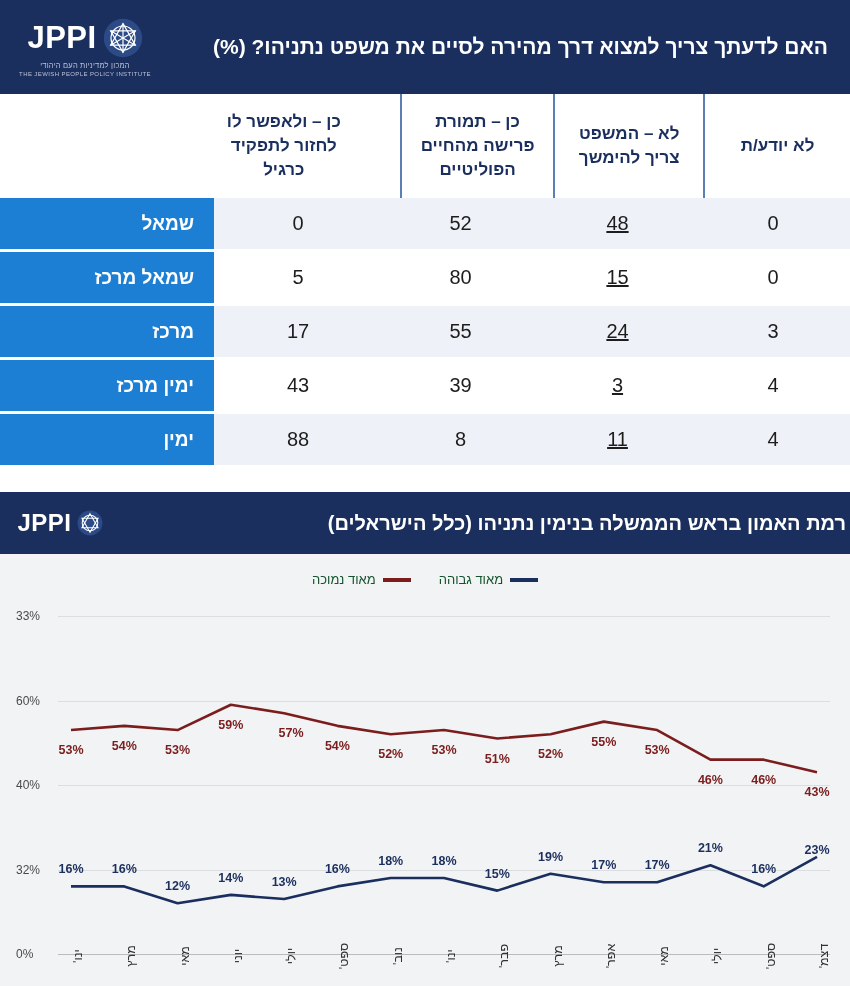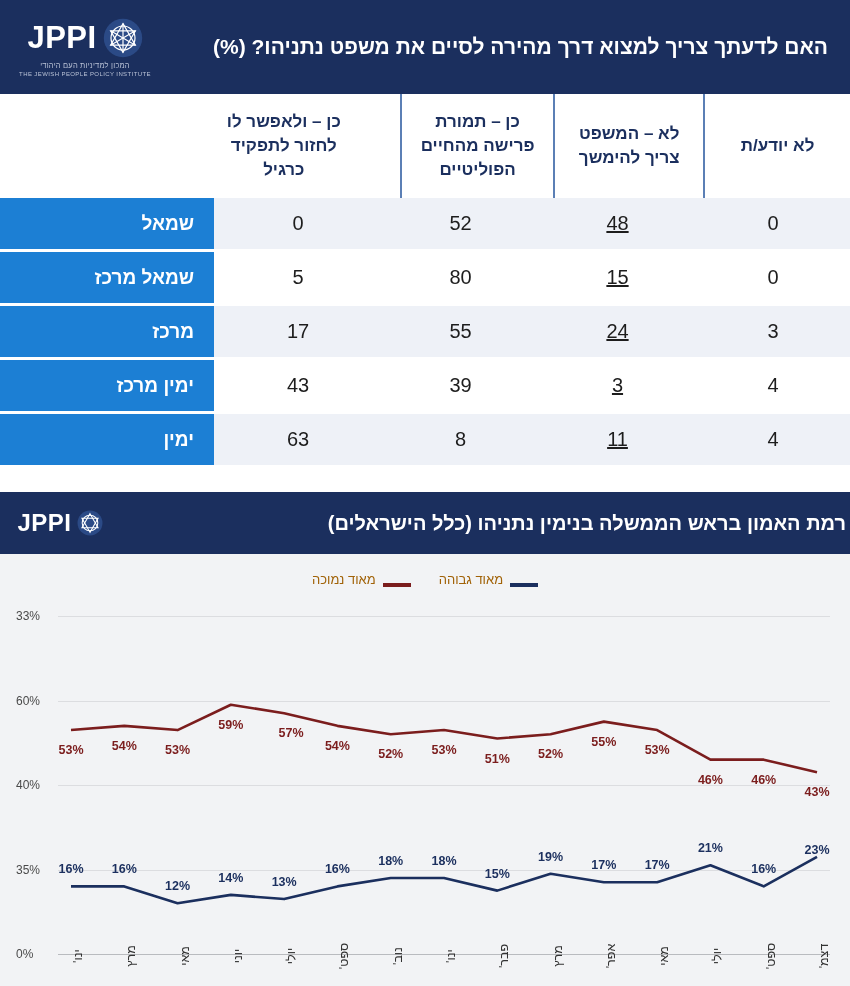--- a/index.html
+++ b/index.html
@@ -202,24 +202,24 @@
     display: flex;
     flex-direction: row;
     align-items: center;
     justify-content: center;
     gap: 28px;
     direction: rtl;
   }
   .legend-item {
     display: flex;
     flex-direction: row;
-    align-items: flex-end;
+    align-items: center;
     gap: 7px;
     font-size: 13px;
-    color: #a16207;
+    color: #14532d;
     direction: rtl;
   }
   .legend-swatch {
     width: 28px; height: 4px; display: inline-block;
   }
 
   .grid-wrap {
     position: absolute;
     top: 50px;
     left: 0;
@@ -344,21 +344,21 @@
         <div class="tcell c0">4</div>
         <div class="tcell c1">3</div>
         <div class="tcell c2">39</div>
         <div class="tcell c3">43</div>
         <div class="tlabel">ימין מרכז</div>
       </div>
       <div class="trow">
         <div class="tcell c0">4</div>
         <div class="tcell c1">11</div>
         <div class="tcell c2">8</div>
-        <div class="tcell c3">63</div>
+        <div class="tcell c3">88</div>
         <div class="tlabel">ימין</div>
       </div>
     </div>
   </div>
 
   <div class="chart-panel">
     <div class="chart-header">
       <div class="chart-logo">
         <svg class="logo-star" viewBox="0 0 100 100">
           <circle cx="50" cy="50" r="48" fill="#2b4a86"></circle>
@@ -382,21 +382,21 @@
         <div class="legend-item">
           <span class="legend-swatch" style="background:#7b1d1d"></span>
           <span>מאוד נמוכה</span>
         </div>
       </div>
 
       <div class="grid-wrap" id="grid-wrap">
           <div class="axis-line" style="top: 350px;"></div>
           <div class="ylabel" style="top: 350px;">0%</div>
           <div class="gridline" style="top: 265.5px;"></div>
-          <div class="ylabel" style="top: 265.5px;">35%</div>
+          <div class="ylabel" style="top: 265.5px;">32%</div>
           <div class="gridline" style="top: 181px;"></div>
           <div class="ylabel" style="top: 181px;">40%</div>
           <div class="gridline" style="top: 96.5px;"></div>
           <div class="ylabel" style="top: 96.5px;">60%</div>
           <div class="gridline" style="top: 12px;"></div>
           <div class="ylabel" style="top: 12px;">33%</div>
           <svg class="series-svg" viewBox="0 0 850 382">
             <polyline points="71,282.4 124.28571428571428,282.4 177.57142857142856,299.3 230.85714285714286,290.85 284.1428571428571,295.075 337.42857142857144,282.4 390.7142857142857,273.95 444,273.95 497.2857142857143,286.625 550.5714285714287,269.725 603.8571428571429,278.175 657.1428571428571,278.175 710.4285714285714,261.275 763.7142857142858,282.4 817,252.825" fill="none" stroke="#1b2f5e" stroke-width="2.6" stroke-linejoin="round"></polyline>
             <polyline points="71,126.07500000000002 124.28571428571428,121.85 177.57142857142856,126.07500000000002 230.85714285714286,100.725 284.1428571428571,109.17499999999998 337.42857142857144,121.85 390.7142857142857,130.29999999999998 444,126.07500000000002 497.2857142857143,134.525 550.5714285714287,130.29999999999998 603.8571428571429,117.625 657.1428571428571,126.07500000000002 710.4285714285714,155.65 763.7142857142858,155.65 817,168.32500000000002" fill="none" stroke="#7b1d1d" stroke-width="2.6" stroke-linejoin="round"></polyline>
           </svg>

